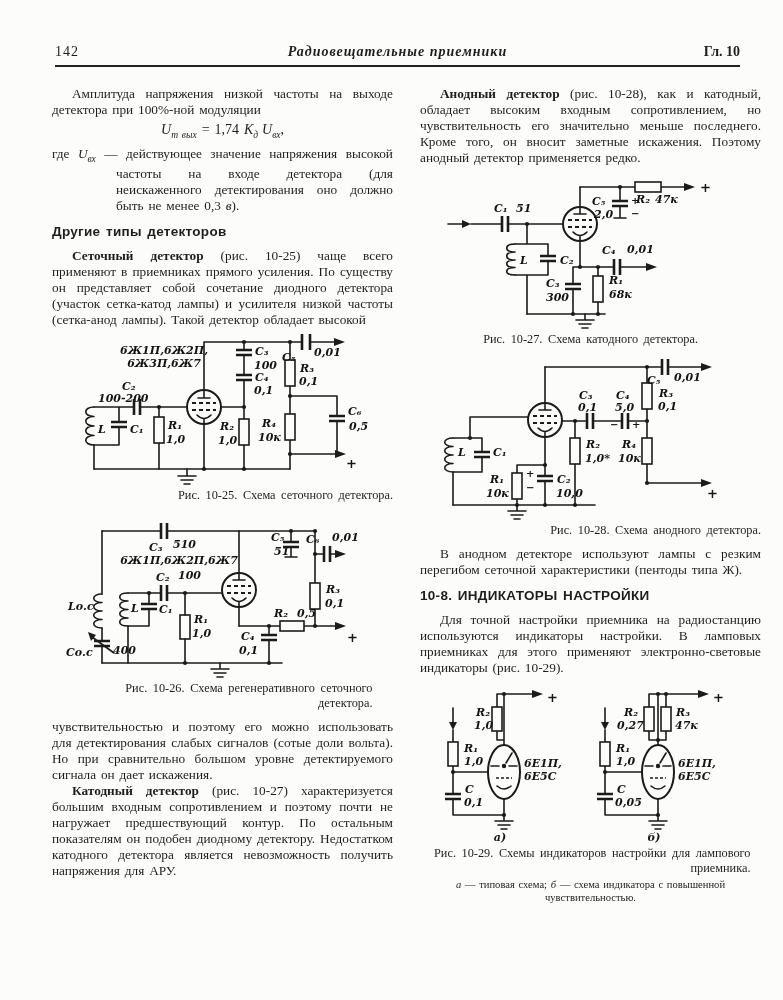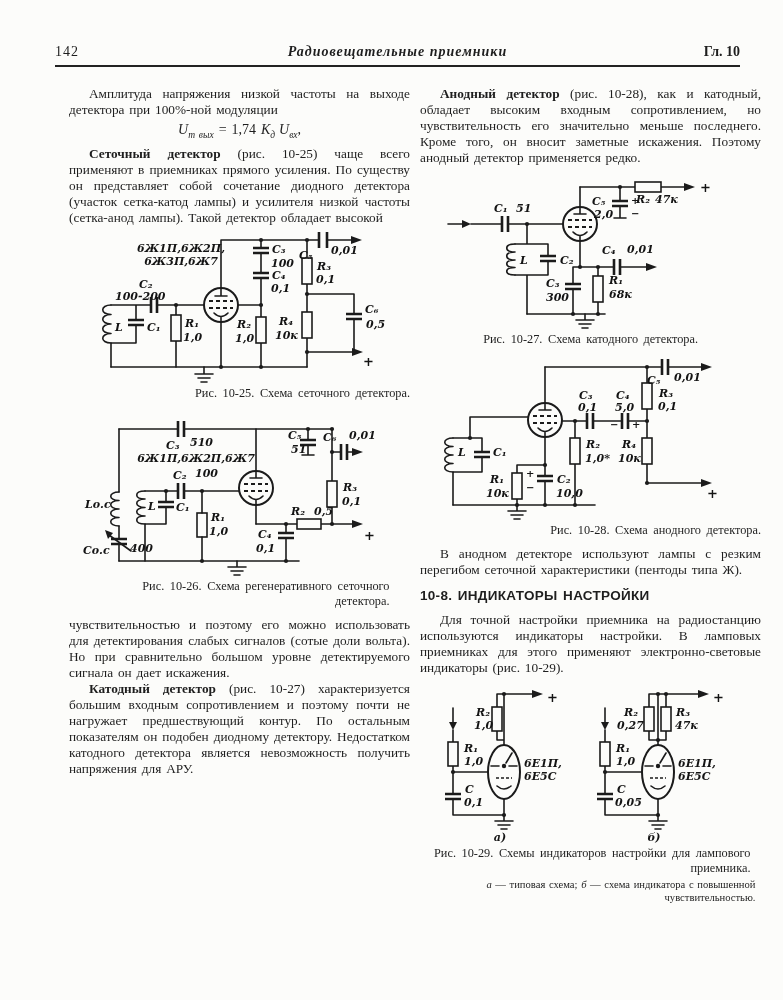--- a/index.html
+++ b/index.html
@@ -5,36 +5,36 @@
   html,body{margin:0;padding:0;background:#e8e8e6;}
   .page{position:relative;width:783px;height:1000px;background:#fcfcfa;color:#1e1e1e;
         font-family:"Liberation Serif",serif;overflow:hidden;}
   .hdr{position:absolute;top:44px;left:55px;width:685px;display:flex;align-items:flex-end;
        border-bottom:2.5px solid #222;padding-bottom:5px;font-size:14px;}
   .hdr .pnum{width:120px;text-align:left;letter-spacing:1px;}
   .hdr .rtitle{flex:1;text-align:center;font-style:italic;font-weight:bold;letter-spacing:1px;}
   .hdr .chap{width:120px;text-align:right;font-weight:bold;}
   .col{position:absolute;top:86px;width:341px;font-size:13.3px;line-height:16px;
        text-align:justify;word-spacing:1.5px;}
-  .col-left{left:69px;}
+  .col-left{left:52px;}
   .col-right{left:420px;}
   .col p{margin:0;text-indent:20px;}
   .col p.cont{text-indent:0;}
   .lead{font-weight:bold;}
   .formula{text-align:center;margin:4px 0 3px;font-size:14px;}
   .fi{font-style:italic;}
   sub{font-size:9.5px;font-style:italic;}
   .hang{padding-left:64px;}
   .hang .inner{display:block;text-indent:-64px;}
   .sec-head{font-family:"Liberation Sans",sans-serif;font-weight:bold;font-size:13.5px;
             margin:10px 0 8px;text-indent:0 !important;letter-spacing:.3px;}
   figure.fig{margin:6px 0 8px;}
   .fig-caption{text-align:right;font-size:12.3px;line-height:15px;margin:2px auto 0;
                word-spacing:2.5px;text-indent:0;}
-  .fig-sub{text-align:right;font-size:10.6px;line-height:12.5px;margin:3px auto 0;
+  .fig-sub{text-align:center;font-size:10.6px;line-height:12.5px;margin:3px auto 0;
            word-spacing:1px;max-width:330px;}
   .cap-w300{max-width:300px;}
   .cap-w215{max-width:215px;}
   .cap-w320{max-width:320px;}
   svg{display:block;}
   .w{stroke:#1b1b1b;stroke-width:1.6;fill:none;stroke-linecap:round;stroke-linejoin:round;}
   .pl{stroke:#1b1b1b;stroke-width:2.6;fill:none;stroke-linecap:butt;}
   .cmp{stroke:#1b1b1b;stroke-width:1.6;fill:#fcfcfa;}
   .tb{stroke:#1b1b1b;stroke-width:2;fill:none;}
   .gd{stroke:#1b1b1b;stroke-width:1.8;fill:none;stroke-dasharray:4 3;}
@@ -57,21 +57,25 @@
     <span class="rtitle">Радиовещательные приемники</span>
     <span class="chap">Гл. 10</span>
   </div>
 
   <div class="col col-left">
 
     <p class="cont"><span style="text-indent:20px;display:inline-block;width:20px;"></span><span>Амплитуда напряжения низкой частоты на выходе детектора при 100%-ной модуляции</span></p>
 
     <div class="formula"><span class="fi">U</span><sub>m вых</sub><span> = 1,74 </span><span class="fi">К</span><sub>д </sub><span class="fi">U</span><sub>вх</sub><span>,</span></div>
 
-
+    <p class="cont hang">
+        <span class="inner"><span>где </span><span class="fi">U</span><sub>вх</sub><span> — </span><span>действующее значение напряжения высокой частоты на входе детектора (для неискаженного детектирования оно должно быть не менее 0,3 </span><span class="fi">в</span><span>).</span></span>
+      </p>
+
+    <div class="sec-head">Другие типы детекторов</div>
 
     <p><span class="lead">Сеточный детектор</span><span> (рис. 10-25) чаще всего применяют в приемниках прямого усиления. По существу он представляет собой сочетание диодного детектора (участок сетка-катод лампы) и усилителя низкой частоты (сетка-анод лампы). Такой детектор обладает высокой</span></p>
 
     <figure class="fig">
       <svg width="340" height="152" viewBox="0 0 340 152">
         <g>
           <path class="w" d="M146,64 H158 M152,64 V8 M152,8 H250 M258,8 H282"></path>
           <polygon class="ah" points="282,4 282,12 293,8"></polygon>
           <path class="pl" d="M250,0 V16 M258,0 V16"></path>
           <path class="w" d="M192,8 V16 M192,21 V41 M192,46 V85 M169,73 H192 M192,111 V135"></path>

